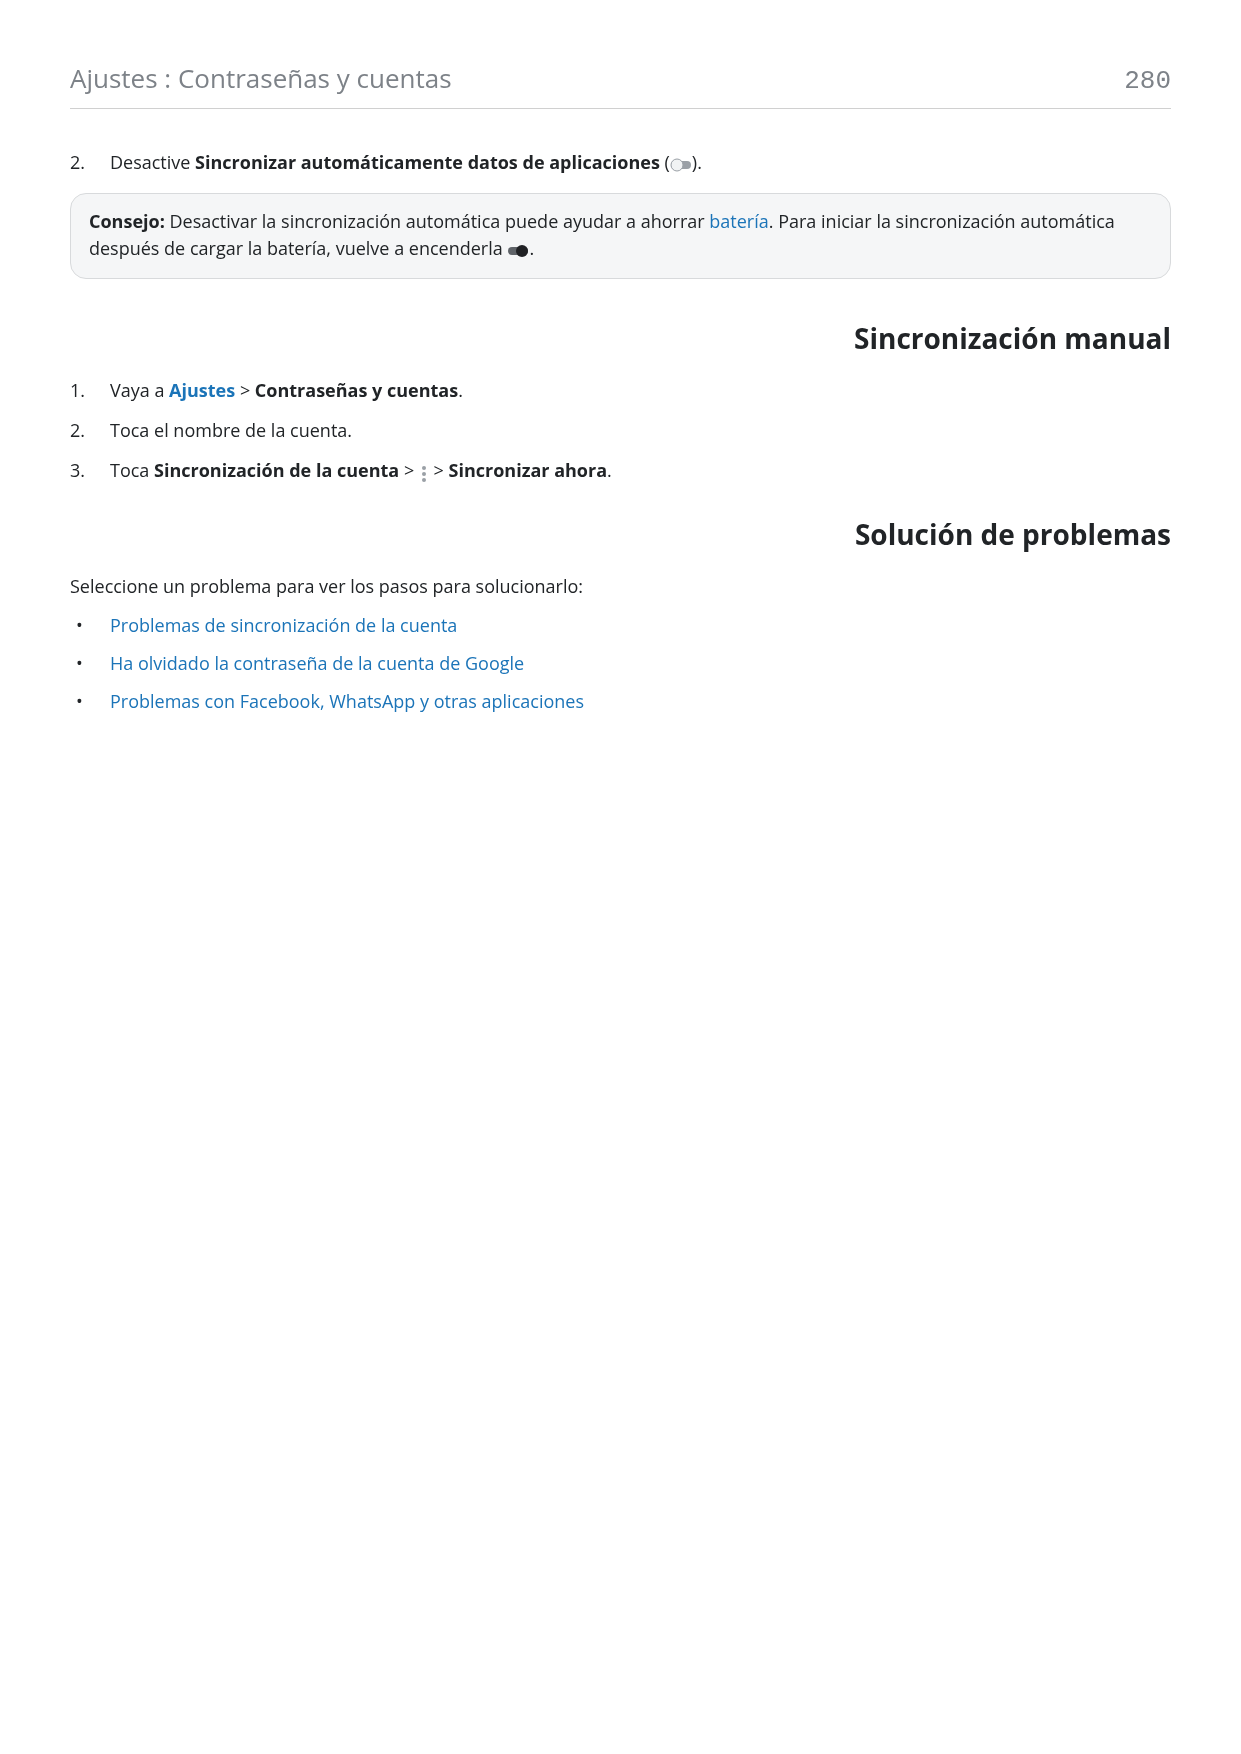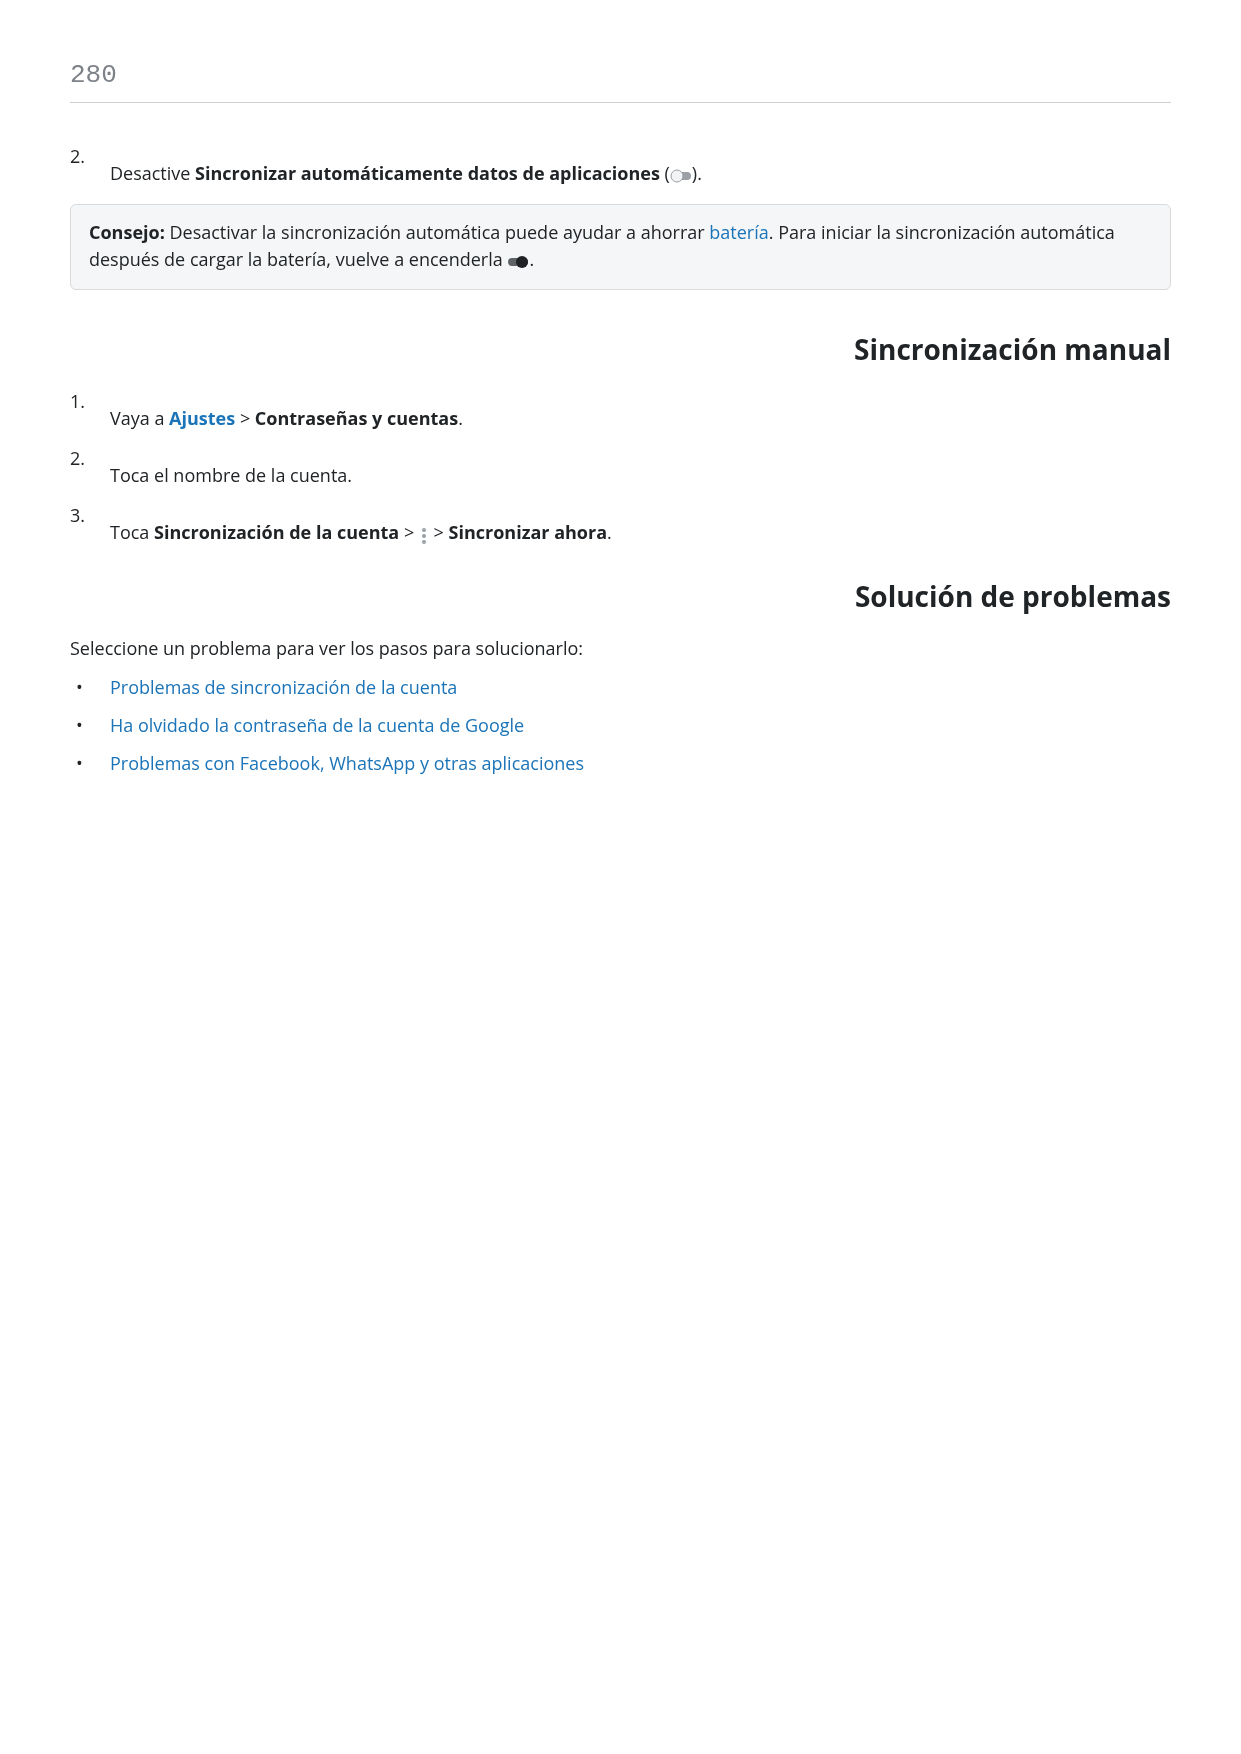--- a/index.html
+++ b/index.html
@@ -44,30 +44,29 @@
       display: flex;
       margin-bottom: 14px;
       line-height: 1.45;
     }
     ol.numbered > li .num {
       flex: 0 0 40px;
       text-align: left;
     }
     ol.numbered > li .body {
       flex: 1;
-      margin-top: 17px;
     }
     .para {
       margin-top: 14px;
       line-height: 1.45;
     }
     .tip-box {
       border: 1px solid #d8dadc;
       background: #f5f6f7;
-      border-radius: 6px;
+      border-radius: 16px;
       padding: 14px 18px;
       margin: 14px 0 40px 0;
       line-height: 1.5;
     }
     h2 {
       font-size: 28px;
       font-weight: 700;
       color: #212427;
       margin-top: 30px;
       margin-bottom: 20px;
@@ -127,20 +126,21 @@
     .solution-intro {
       margin-bottom: 14px;
       line-height: 1.45;
       margin-top: 8px;
     }
   </style>
 </head>
 <body>
 
 <div class="header">
+  <div class="breadcrumb">Ajustes : Contraseñas y cuentas</div>
   <div class="page-number">280</div>
 </div>
 
 <ol class="numbered">
   <li>
     <span class="num">2.</span>
     <span class="body">
       <span>Desactive </span><b>Sincronizar automáticamente datos de aplicaciones</b><span> (</span><span class="toggle-off"><svg width="22" height="14" viewBox="0 0 22 14">
             <rect x="1" y="3" width="20" height="8" rx="4" fill="#9aa0a6"></rect>
             <circle cx="7" cy="7" r="6" fill="#f1f3f4" stroke="#9aa0a6" stroke-width="1"></circle>

